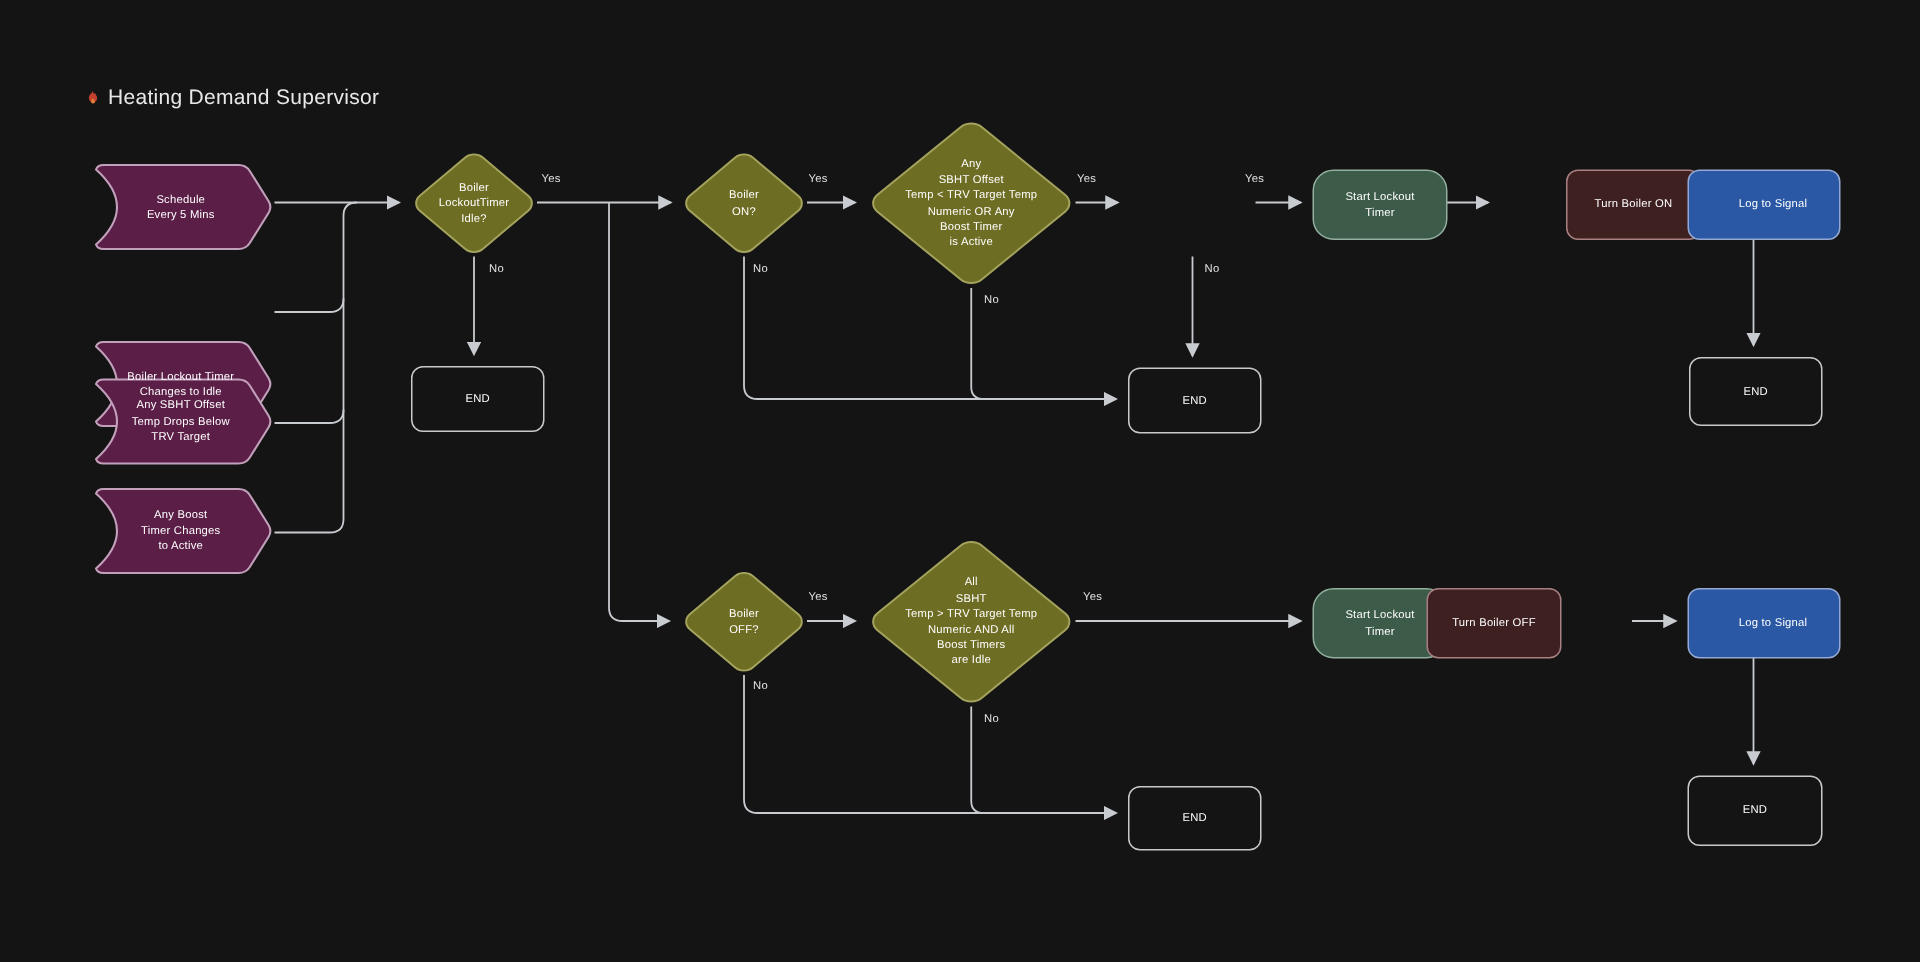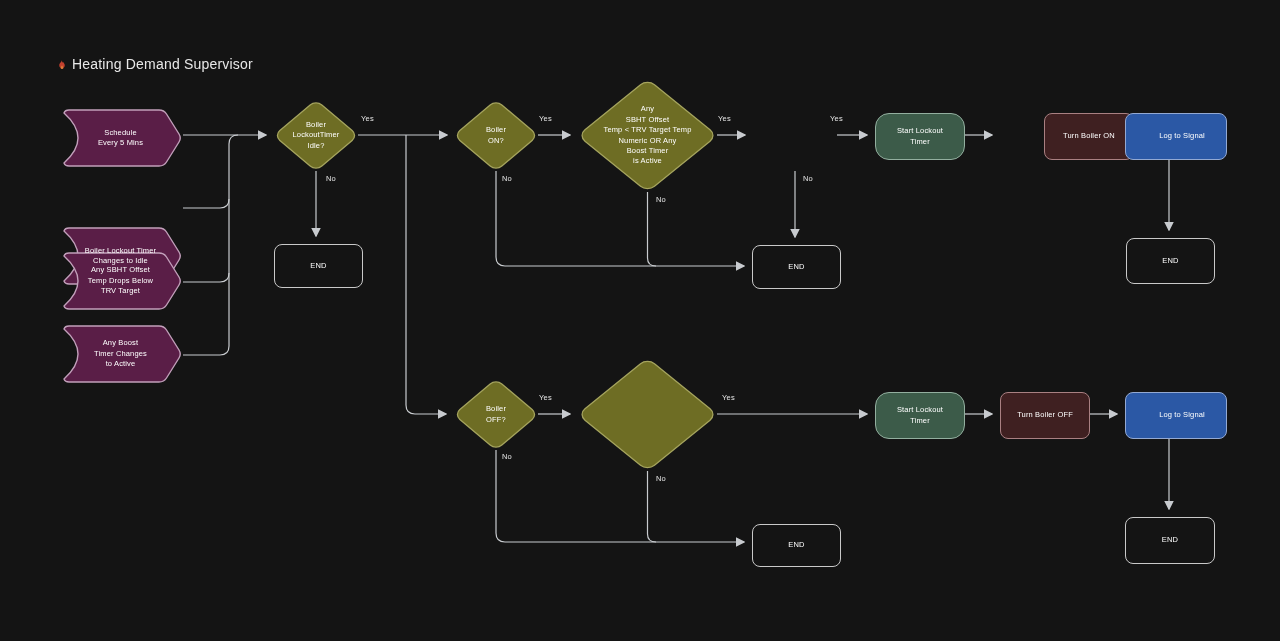--- a/index.html
+++ b/index.html
@@ -182,27 +182,33 @@
       </svg>
     <div class="label">Boiler
 OFF?</div>
   </div>
   <div class="node" style="left:578px;top:358px;width:139px;height:113px;">
     <svg class="shape" viewBox="0 0 139 113">
         <g transform="translate(69.5,56.5) scale(1.23,1)">
           <rect class="diamond-shape" x="-39.95" y="-39.95" width="79.9" height="79.9" rx="8" transform="rotate(45)" vector-effect="non-scaling-stroke"></rect>
         </g>
       </svg>
+    <div class="label">All
+SBHT
+Temp &gt; TRV Target Temp
+Numeric AND All
+Boost Timers
+are Idle</div>
   </div>
 
   <div class="node rect-node rect-green" style="left:875px;top:392px;width:88px;height:45px;">
     <div class="label">Start Lockout
 Timer</div>
   </div>
-  <div class="node rect-node rect-red" style="left:1000px;top:392px;width:88px;height:45px;">
+  <div class="node rect-node rect-red" style="left:951px;top:392px;width:88px;height:45px;">
     <div class="label">Turn Boiler OFF</div>
   </div>
   <div class="node rect-node rect-blue" style="left:1125px;top:392px;width:88px;height:45px;">
     <div class="label">Log to Signal</div>
   </div>
 
   <div class="node rect-node rect-end" style="left:752px;top:524px;width:87px;height:41px;">
     <div class="label">END</div>
   </div>
   <div class="node rect-node rect-end" style="left:1125px;top:517px;width:88px;height:45px;">

